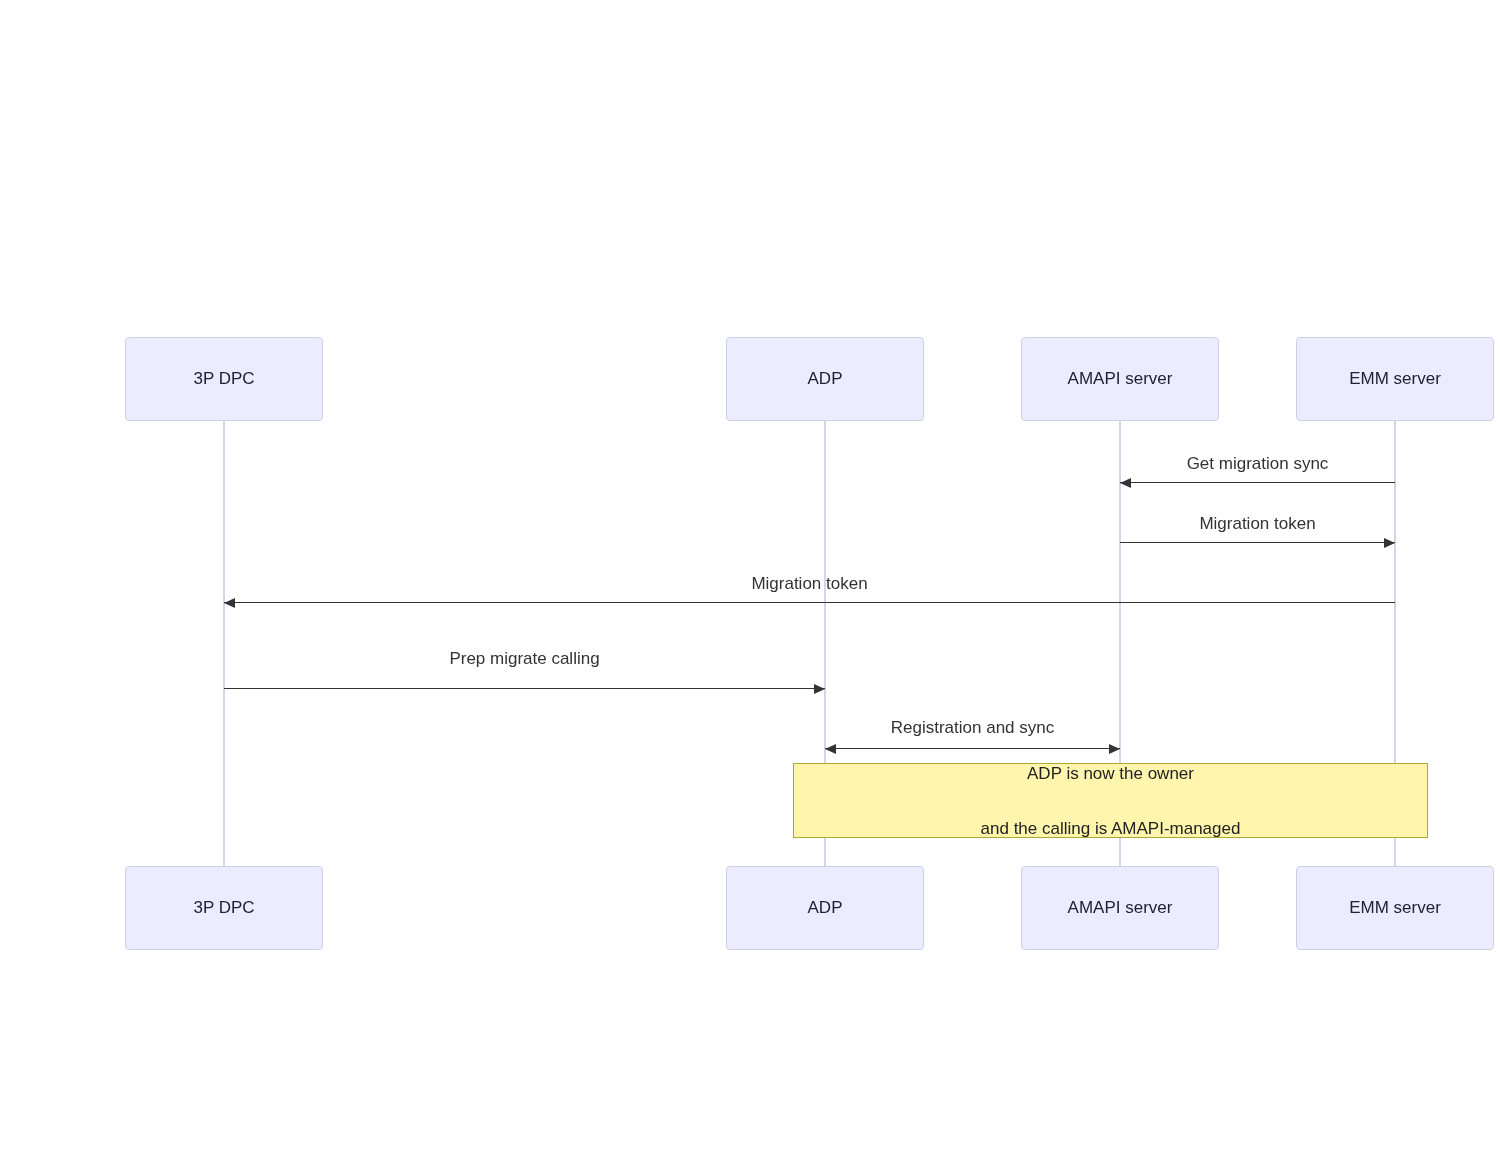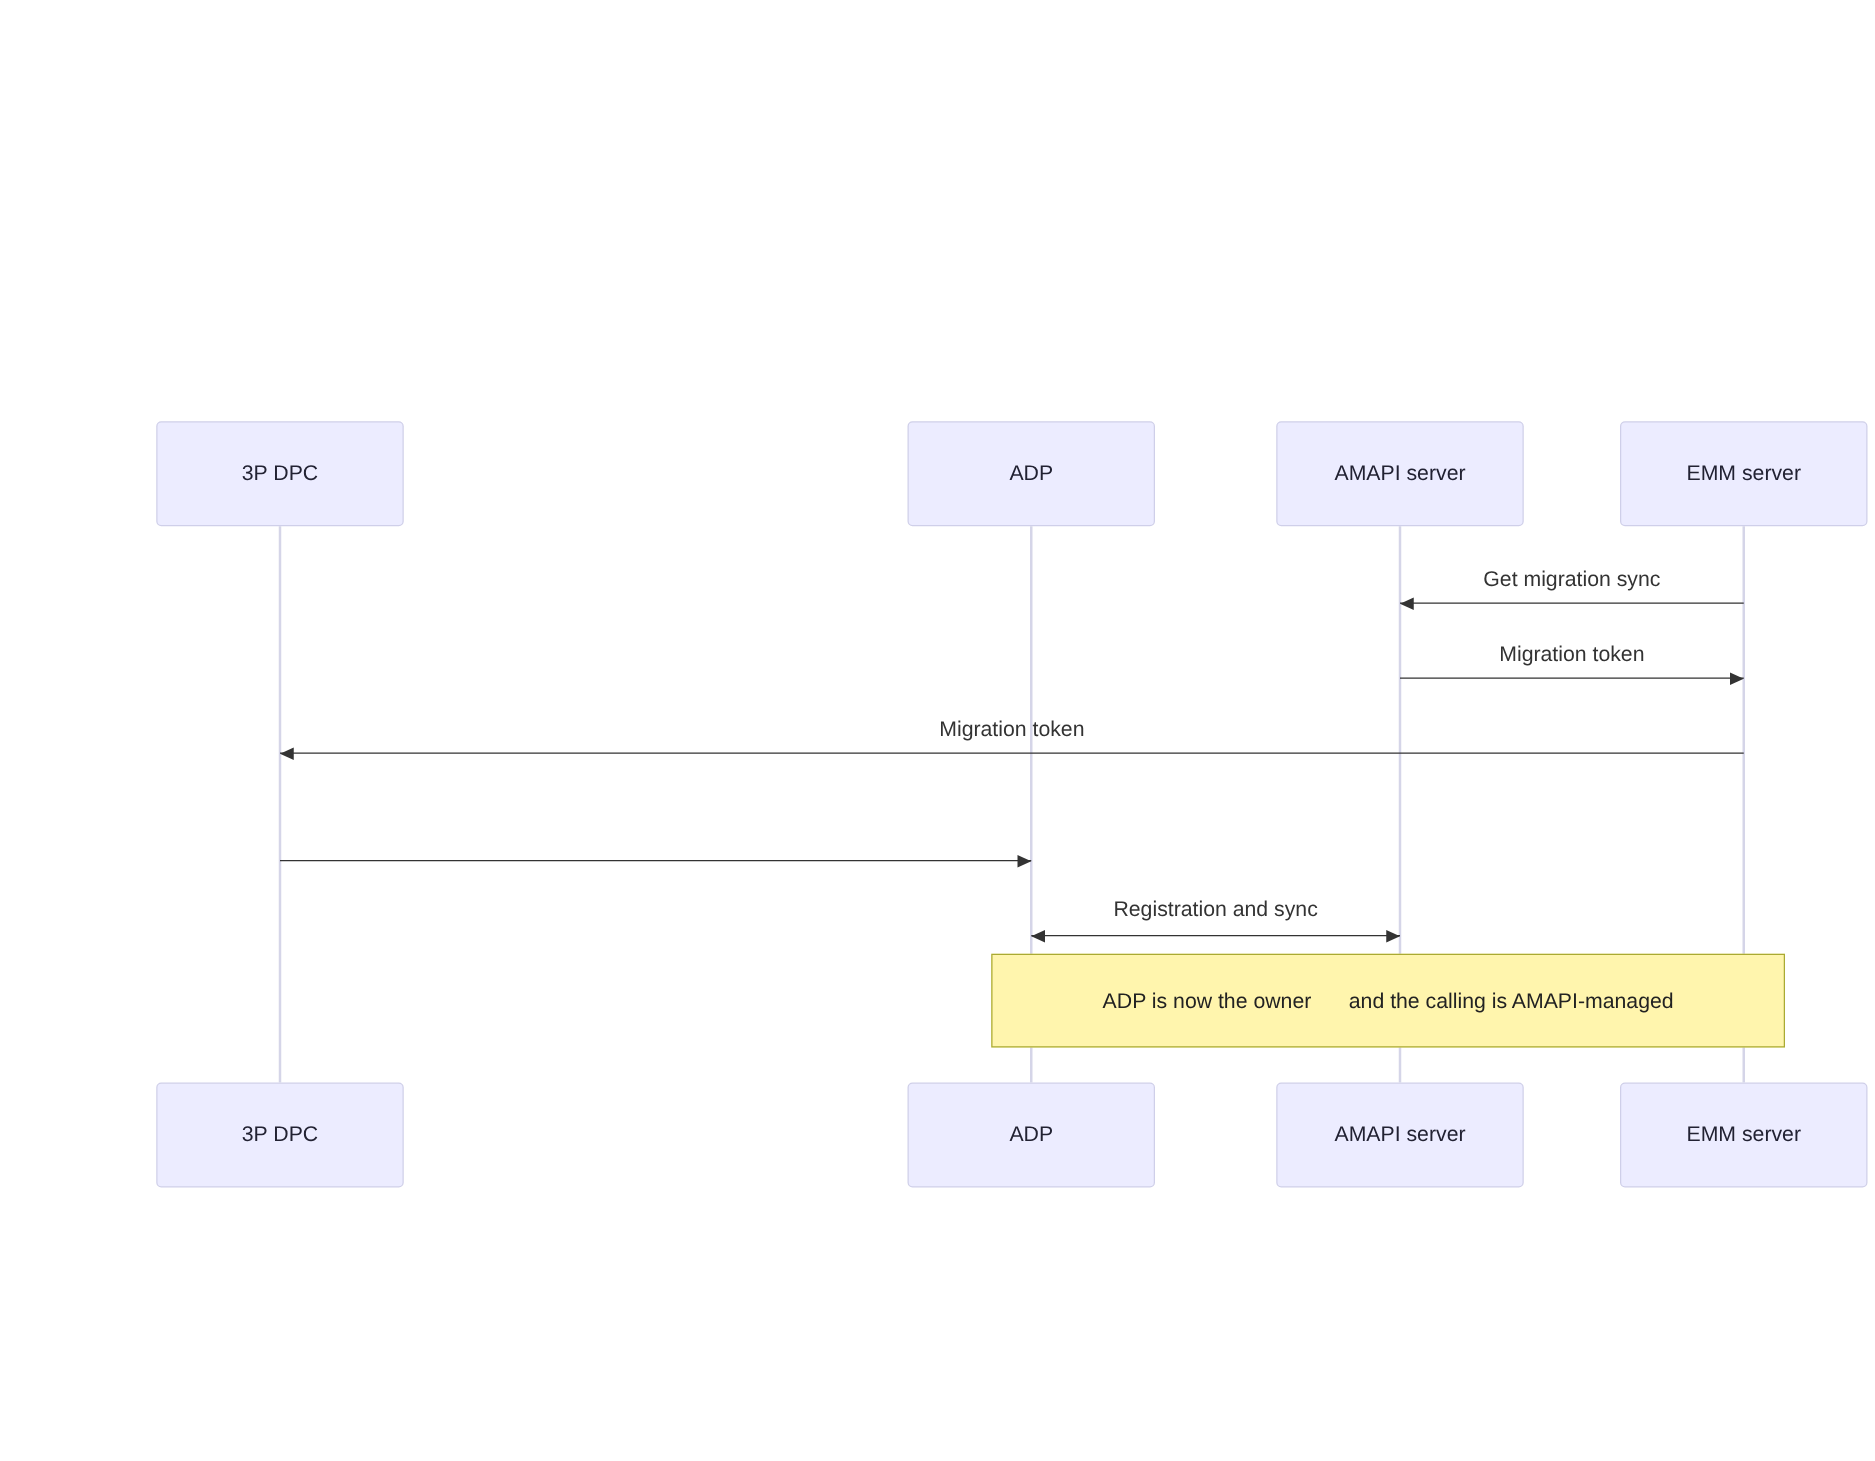--- a/index.html
+++ b/index.html
@@ -60,21 +60,21 @@
     border-bottom: 5px solid transparent;
   }
   .arrowhead.point-left  { border-right: 11px solid #333333; }
   .arrowhead.point-right { border-left: 11px solid #333333; }
 
   .note {
     position: absolute;
     background: #FFF5AD;
     border: 1px solid #AAAA33;
     display: flex;
-    flex-direction: row;
+    flex-direction: column;
     align-items: center;
     justify-content: center;
     font-size: 17px;
     line-height: 25px;
     color: #222222;
     text-align: center;
   }
 </style>
 </head>
 <body>
@@ -112,20 +112,21 @@
   </div>
 
   <div>
     <div class="msg-label" style="left:164px; top:512px; width:1171px">Migration token</div>
     <div class="msg-line" style="left:164px; top:542px; width:1171px"></div>
     <div class="arrowhead point-left" style="left:164px; top:538px"></div>
   </div>
 
   <div>
     <div class="msg-label multiline" style="left:164px; top:572px; width:601px">
+      <span class="ln">Prep migrate calling</span>
     </div>
     <div class="msg-line" style="left:164px; top:628px; width:601px"></div>
     <div class="arrowhead point-right" style="left:754px; top:624px"></div>
   </div>
 
   <div>
     <div class="msg-label" style="left:765px; top:656px; width:295px">Registration and sync</div>
     <div class="msg-line" style="left:765px; top:688px; width:295px"></div>
     <div class="arrowhead point-left" style="left:765px;  top:684px"></div>
     <div class="arrowhead point-right" style="left:1049px; top:684px"></div>

